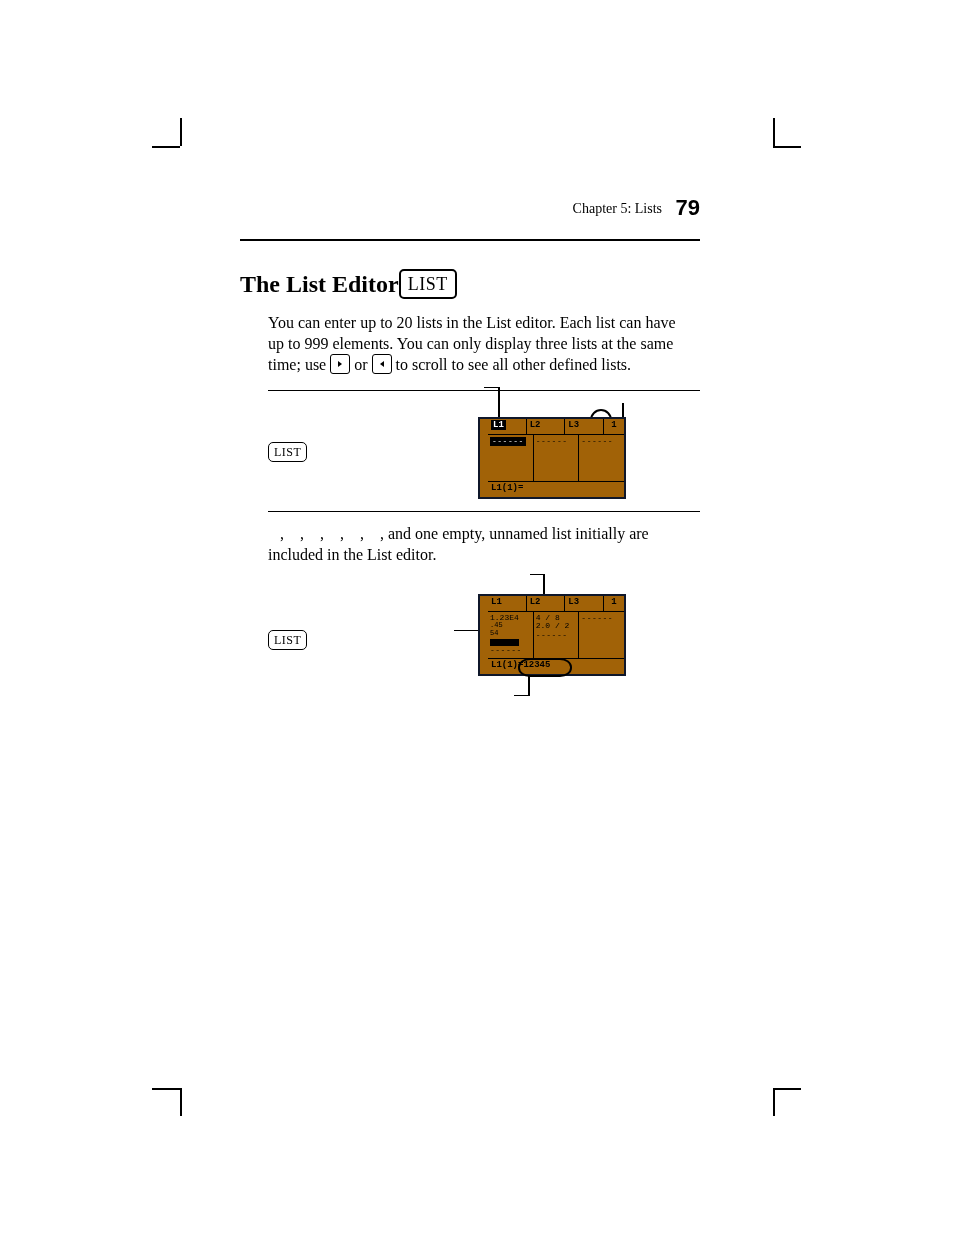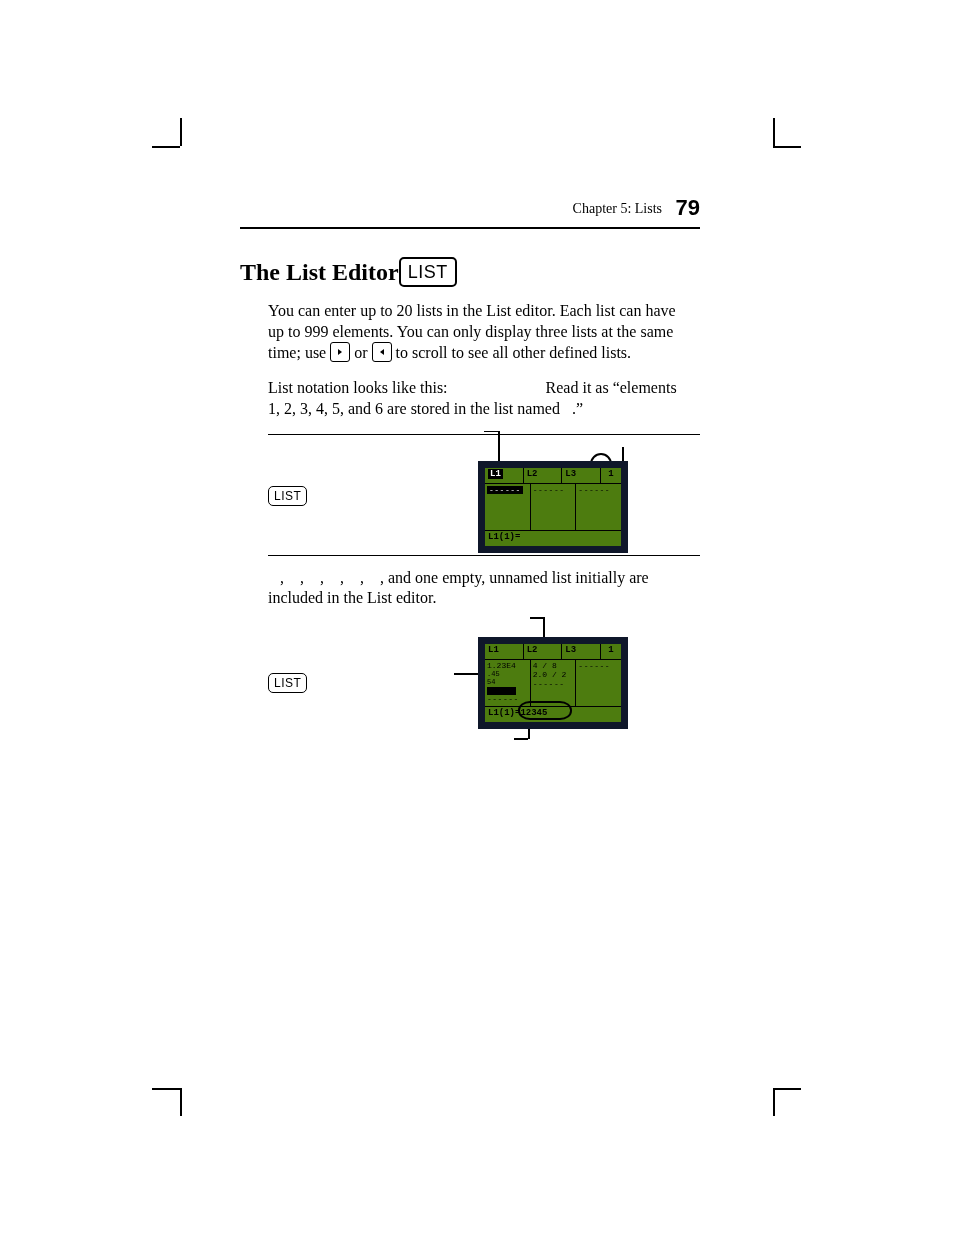--- a/index.html
+++ b/index.html
@@ -20,21 +20,21 @@
   .cm.v{width:1.5px;}
   .content{
     position:absolute;
     left:240px;
     top:195px;
     width:460px;
   }
   .running{
     text-align:right;
     font-size:14px;
-    padding-bottom:6px;
+    padding-bottom:18px;
   }
   .running .num{
     font-family:Arial,Helvetica,sans-serif;
     font-weight:900;
     font-size:22px;
     vertical-align:-2px;
     margin-left:10px;
   }
   .rule{
     border-top:2px solid #000;
@@ -49,21 +49,21 @@
     align-items:center;
     gap:0;
   }
   .keybox{
     display:inline-flex;
     align-items:center;
     justify-content:center;
     border:2px solid #000;
     border-radius:5px;
     padding:0 7px;
-    font-family:Liberation Sans, sans-serif;
+    font-family:Liberation Serif, serif;
     font-weight:400;
     font-size:18px;
     letter-spacing:0.5px;
     line-height:24px;
     height:26px;
     background:#fff;
   }
   .keybox.sm{
     font-size:12px;
     line-height:16px;
@@ -103,23 +103,24 @@
   }
   .calc{
     position:relative;
     width:160px;
     height:98px;
   }
   .calc-core{
     position:absolute;
     left:10px;top:14px;
     width:136px;height:78px;
-    border:7px solid #0f172a;
-    background:#4d7c0f;
+    border:2px solid #0f172a;
+    background:#a16207;
     font-family:'Courier New',monospace;
+    padding-left:8px;
   }
   .calc-hdr{
     display:flex;
     height:15px;
     border-bottom:1px solid #000;
   }
   .calc-hdr div{
     flex:1;
     font-size:9px;
     font-weight:700;
@@ -208,25 +209,20 @@
       </span>
       <span> or </span>
       <span class="inline-key">
         <svg width="10" height="10" viewBox="0 0 10 10">
             <polygon points="7,2 3,5 7,8" fill="#000"></polygon>
           </svg>
       </span>
       <span> to scroll to see all other defined lists.</span>
     </p>
 
-    <p class="body">
-      <span>List notation looks like this:</span>
-      <span style="display:inline-block;width:90px;"></span>
-      <span>Read it as “elements 1, 2, 3, 4, 5, and 6 are stored in the list named&nbsp;&nbsp;&nbsp;.”</span>
-    </p>
 
     <div class="divider"></div>
 
     <div class="fig-row">
       <div class="fig-label">
         <span class="keybox sm">LIST</span>
       </div>
       <div class="calc">
 
         <div class="lead-v" style="left:30px;top:0;height:14px;"></div>

